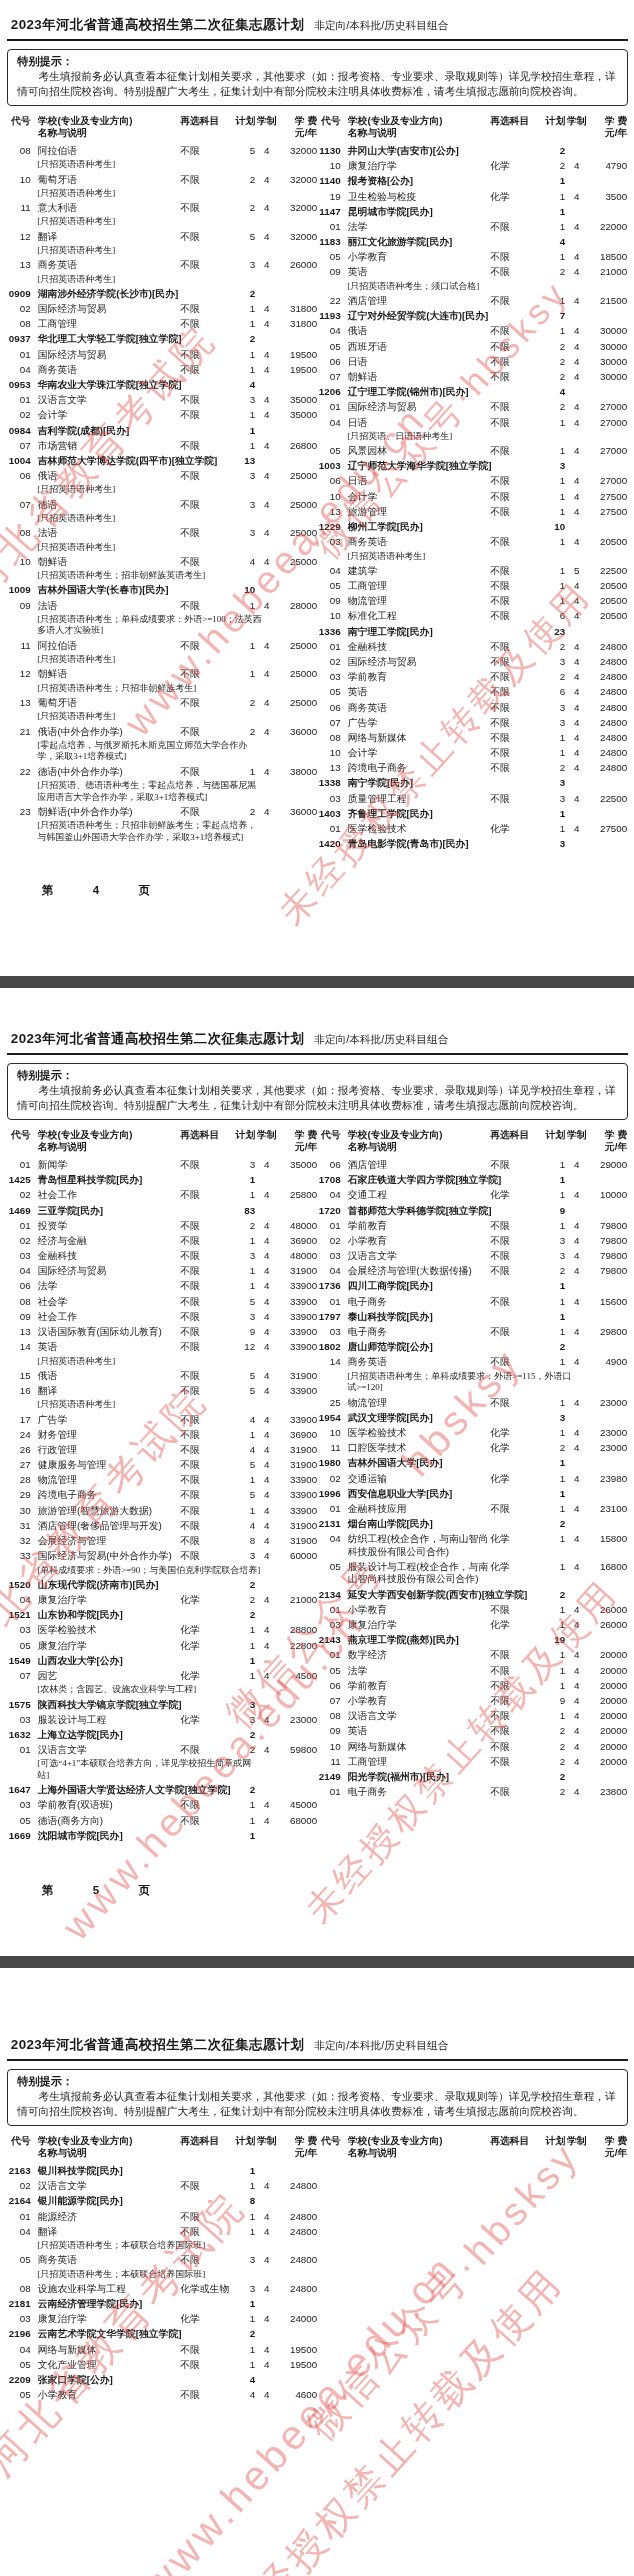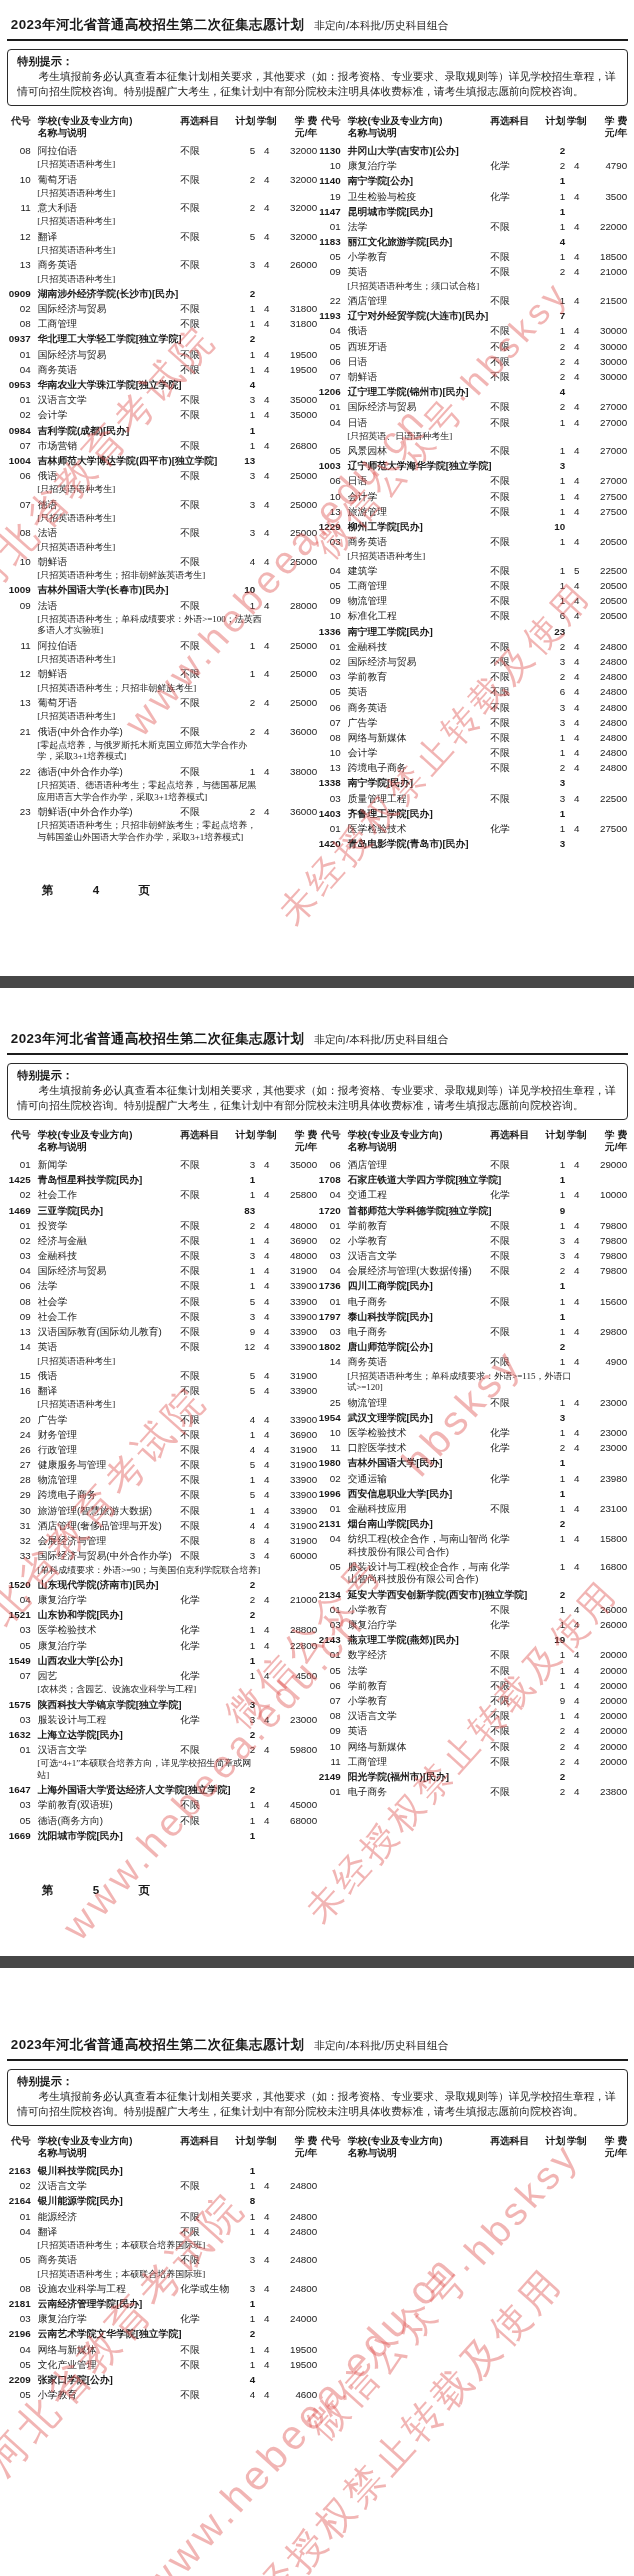--- a/index.html
+++ b/index.html
@@ -346,21 +346,21 @@
           <div class="row">
             <span class="col-code">10</span>
             <span class="col-name">康复治疗学</span>
             <span class="col-subj">化学</span>
             <span class="col-plan">2</span>
             <span class="col-years">4</span>
             <span class="col-fee">4790</span>
           </div>
           <div class="row school">
             <span class="col-code">1140</span>
-            <span class="col-name wide">南宁学院[公办]</span>
+            <span class="col-name wide">报考资格[公办]</span>
             <span class="col-plan">1</span>
             <span class="col-years"></span>
             <span class="col-fee"></span>
           </div>
           <div class="row">
             <span class="col-code">19</span>
             <span class="col-name">卫生检验与检疫</span>
             <span class="col-subj">化学</span>
             <span class="col-plan">1</span>
             <span class="col-years">4</span>
@@ -835,21 +835,21 @@
           <div class="row">
             <span class="col-code">16</span>
             <span class="col-name">翻译</span>
             <span class="col-subj">不限</span>
             <span class="col-plan">5</span>
             <span class="col-years">4</span>
             <span class="col-fee">33900</span>
           </div>
           <div class="note">[只招英语语种考生]</div>
           <div class="row">
-            <span class="col-code">20</span>
+            <span class="col-code">17</span>
             <span class="col-name">广告学</span>
             <span class="col-subj">不限</span>
             <span class="col-plan">4</span>
             <span class="col-years">4</span>
             <span class="col-fee">33900</span>
           </div>
           <div class="row">
             <span class="col-code">24</span>
             <span class="col-name">财务管理</span>
             <span class="col-subj">不限</span>

